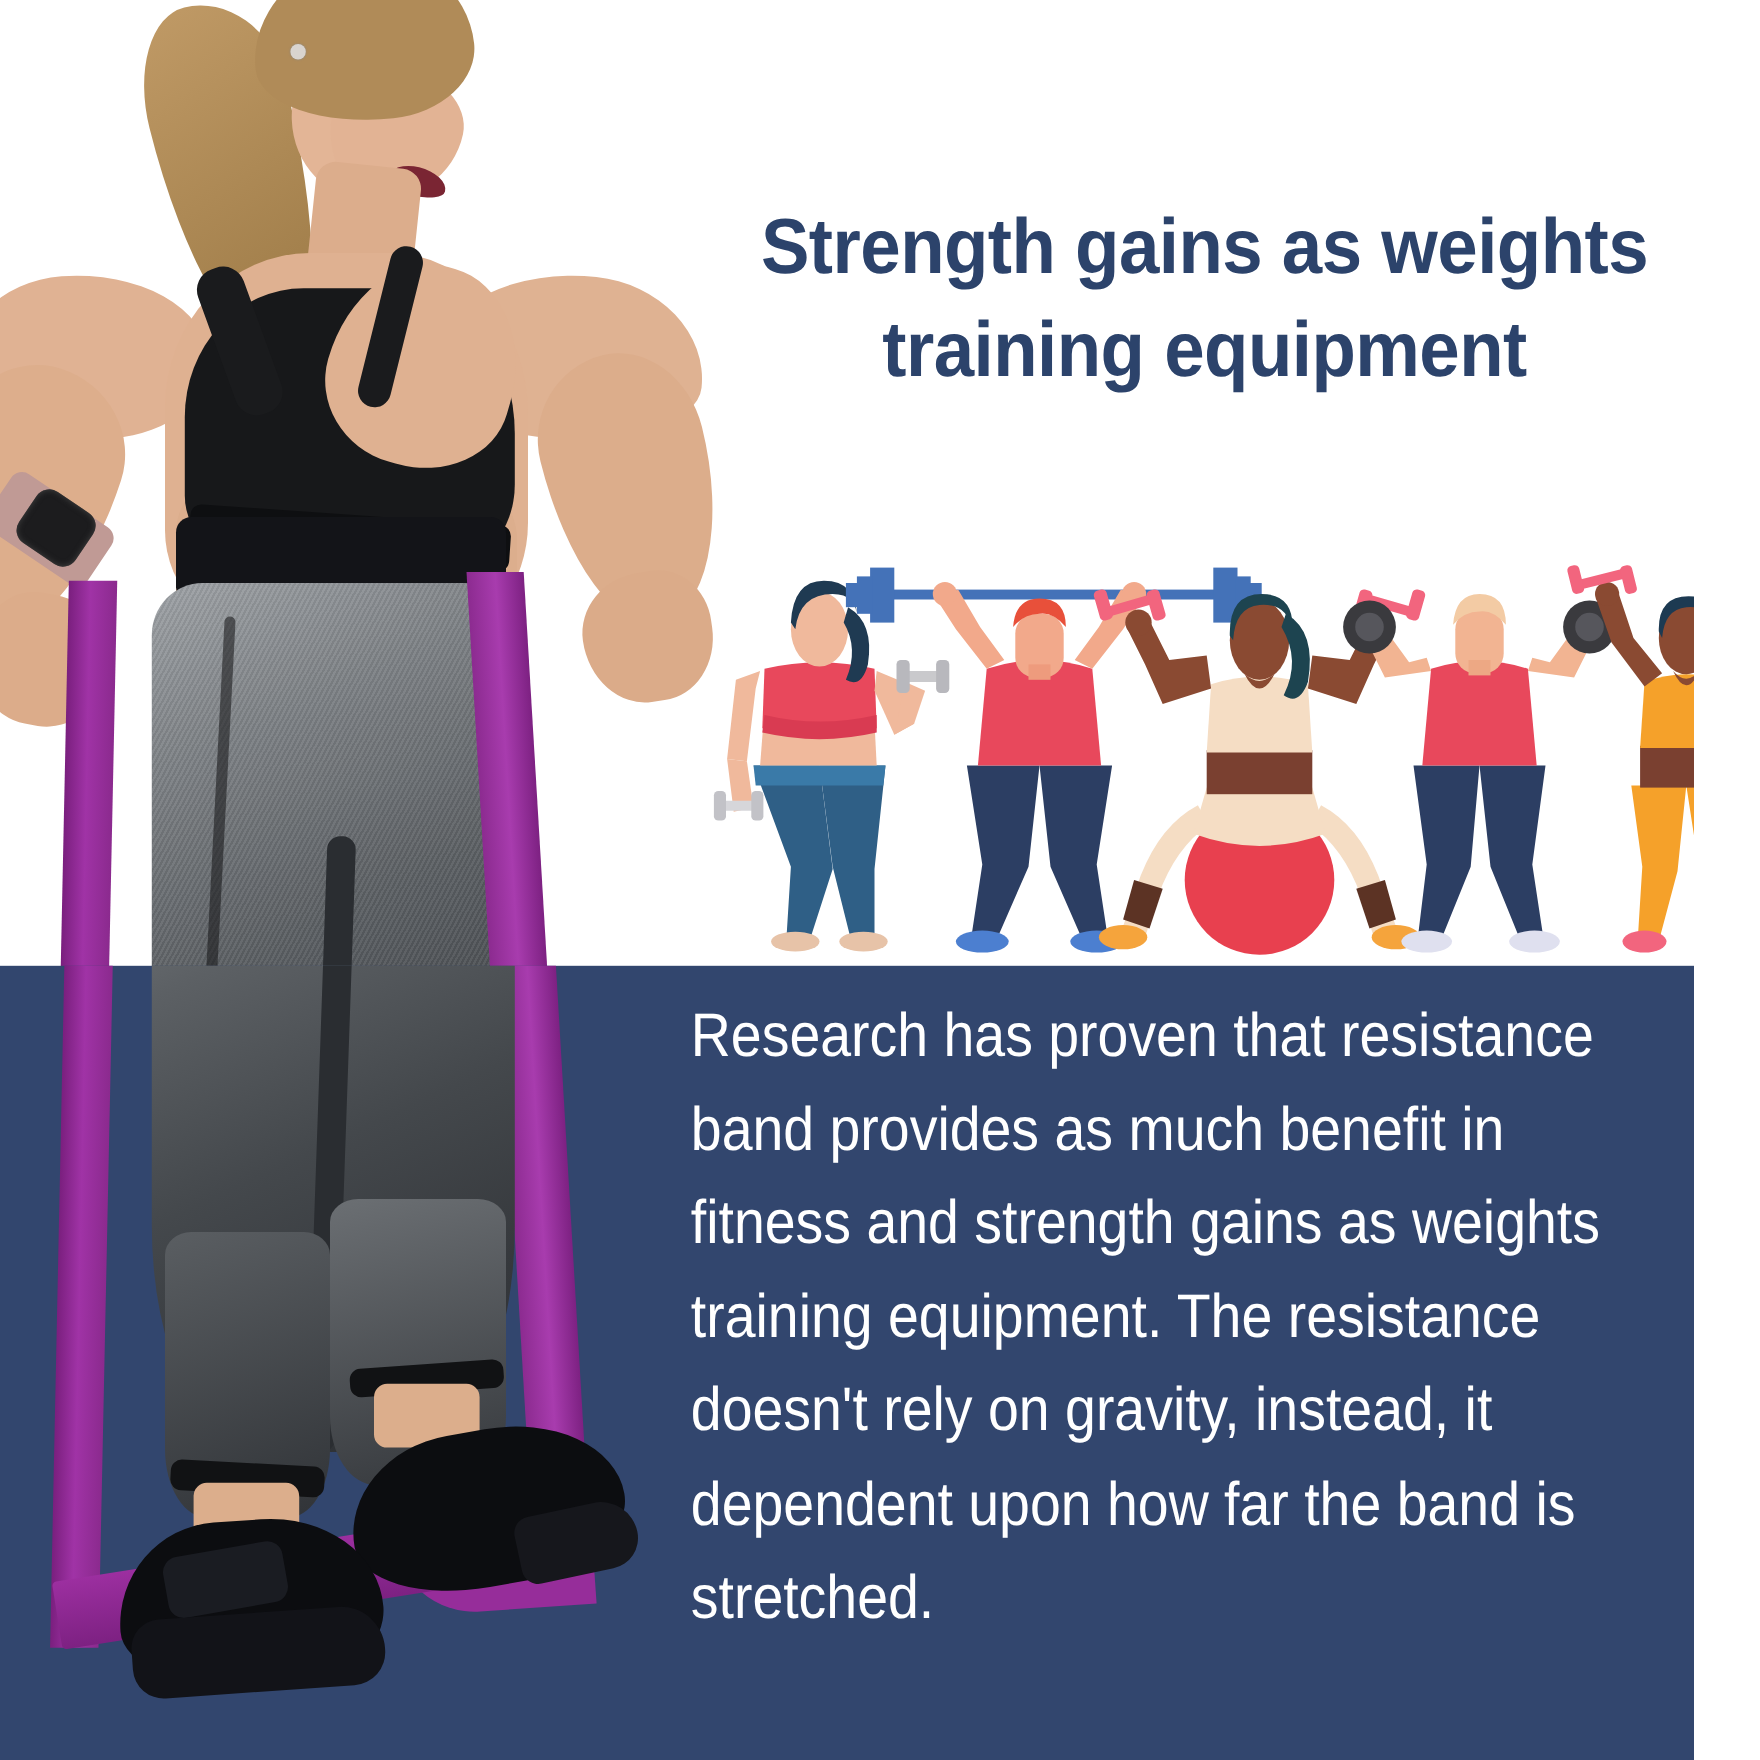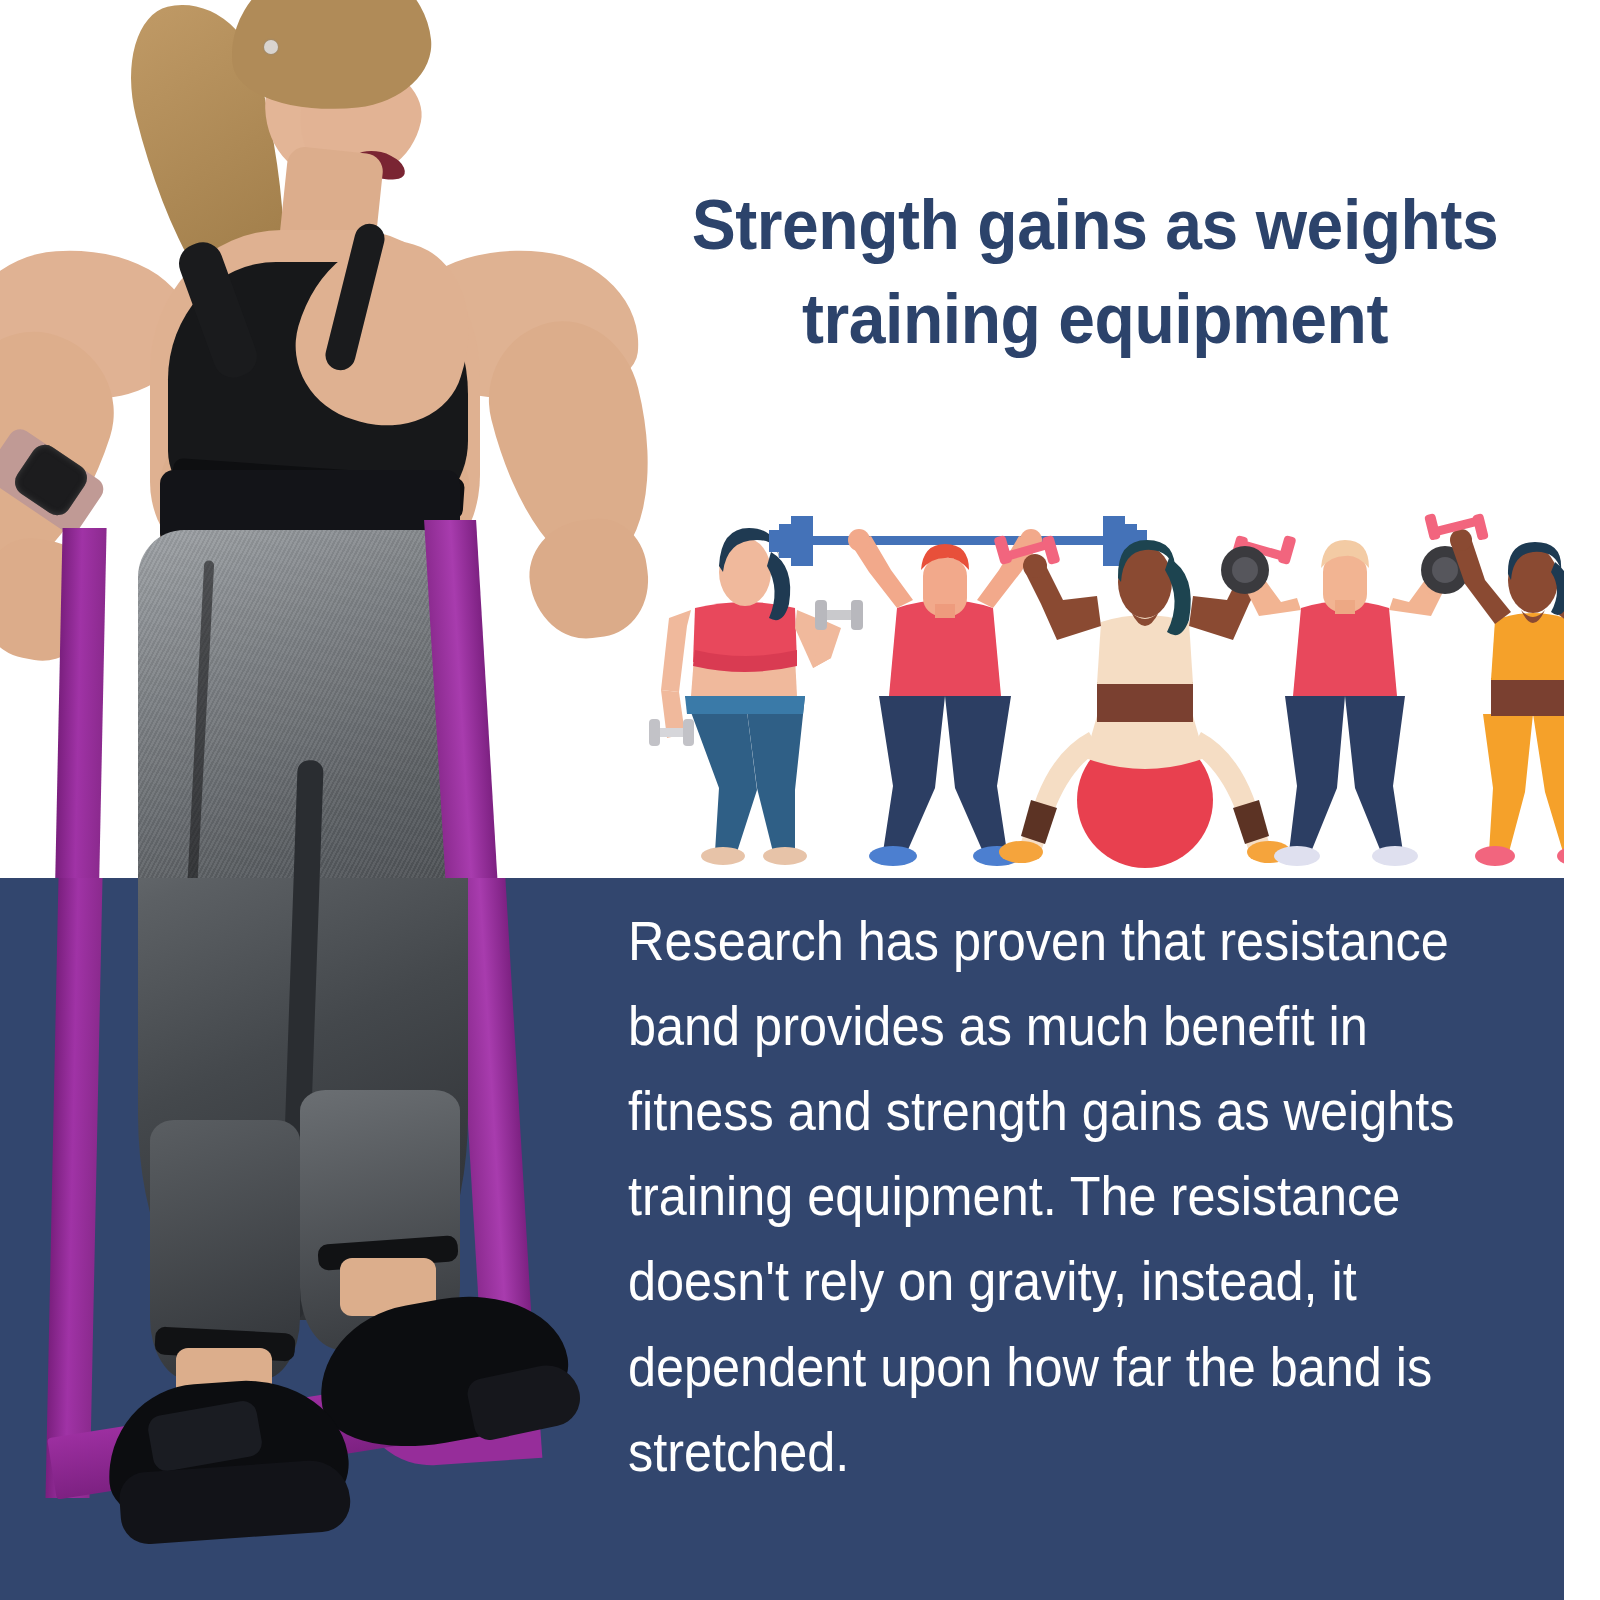--- a/index.html
+++ b/index.html
@@ -1,17 +1,17 @@
 <!DOCTYPE html>
 <html><head>
 <meta charset="utf-8">
 <style>
   html,body{margin:0;padding:0;background:#fff;}
   body{width:1600px;height:1600px;font-family:"Liberation Sans",sans-serif;overflow:hidden;}
-  #stage{position:relative;width:1540px;height:1600px;background:#ffffff;overflow:hidden;padding-left:24px;}
+  #stage{position:relative;width:1540px;height:1600px;background:#ffffff;overflow:hidden;}
 
   
   .navy-panel{position:absolute;left:0;top:878px;width:1600px;height:722px;background:#32466E;}
 
   
   .photo{position:absolute;left:0;top:0;width:620px;height:1600px;}
 
   
   .head{position:absolute;left:268px;top:-10px;width:140px;height:190px;background:#e3b596;border-radius:46% 52% 44% 48%/56% 58% 42% 40%;transform:rotate(8deg);}
   .jaw{position:absolute;left:300px;top:60px;width:120px;height:120px;background:#e2b394;border-radius:40% 60% 58% 42%/38% 42% 60% 56%;transform:rotate(12deg);}

